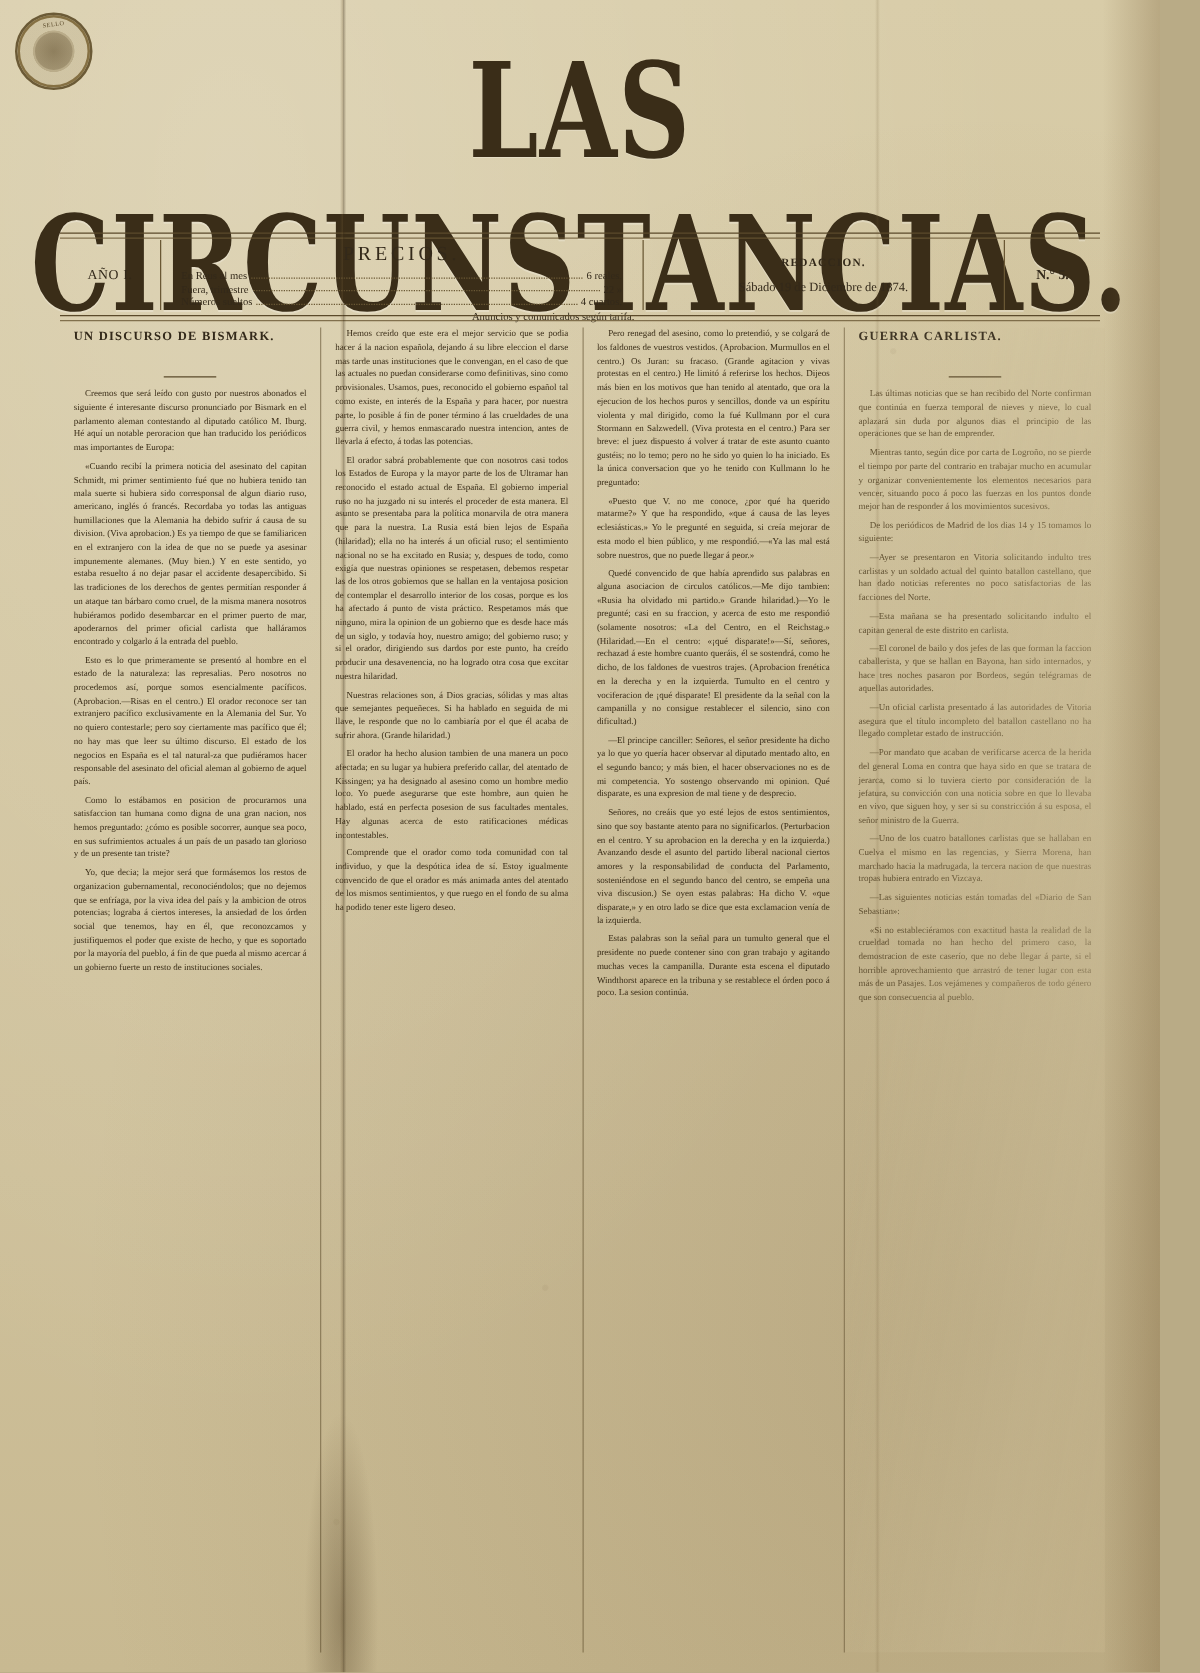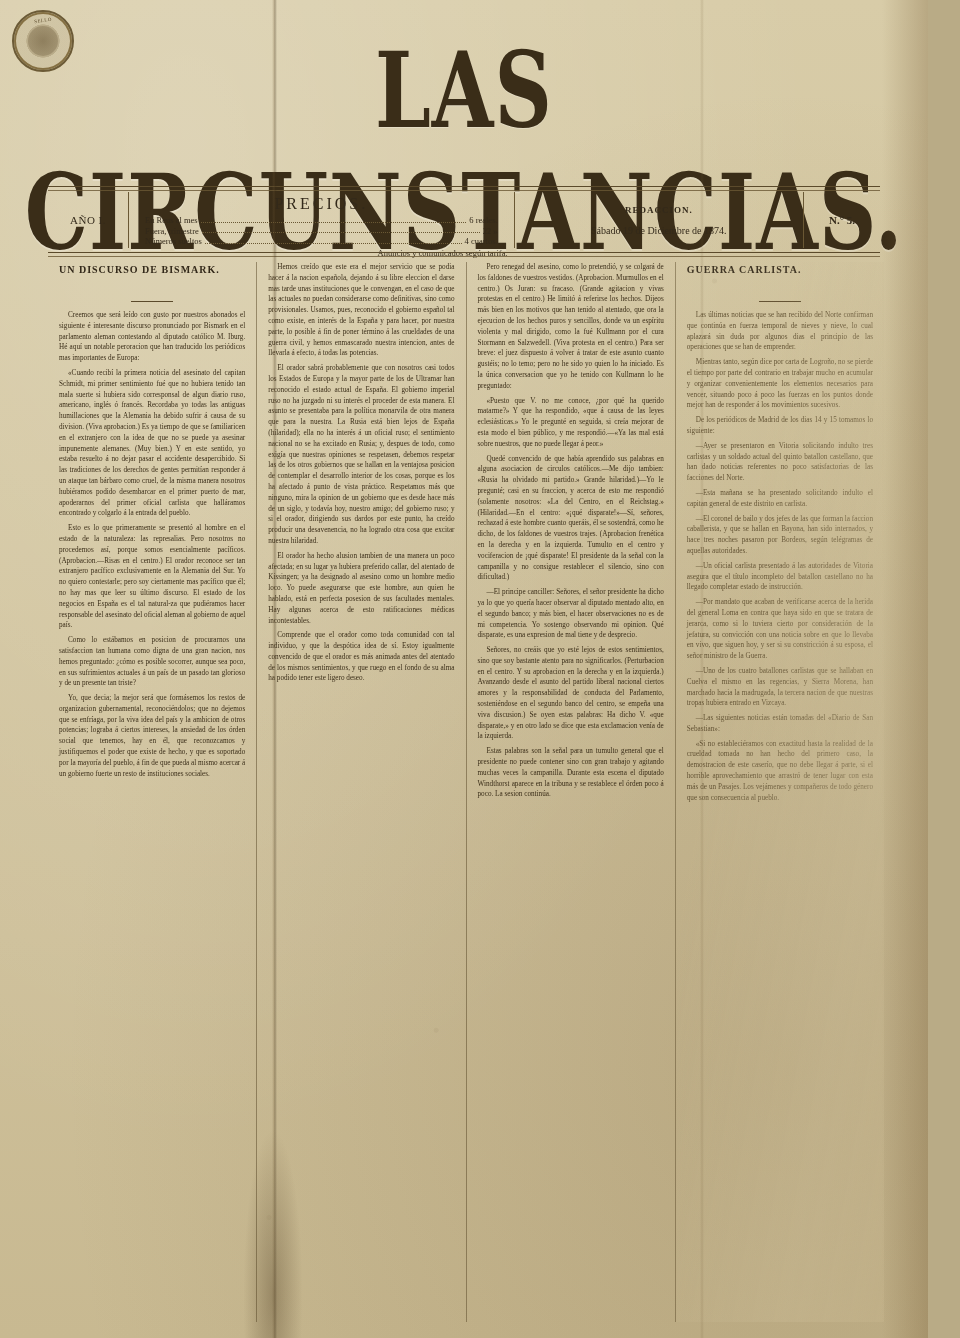--- a/index.html
+++ b/index.html
@@ -280,20 +280,21 @@
       <p>Creemos que será leído con gusto por nuestros abonados el siguiente é interesante discurso pronunciado por Bismark en el parlamento aleman contestando al diputado católico M. Iburg. Hé aquí un notable peroracion que han traducido los periódicos mas importantes de Europa:</p>
       <p>«Cuando recibí la primera noticia del asesinato del capitan Schmidt, mi primer sentimiento fué que no hubiera tenido tan mala suerte si hubiera sido corresponsal de algun diario ruso, americano, inglés ó francés. Recordaba yo todas las antiguas humillaciones que la Alemania ha debido sufrir á causa de su division. (Viva aprobacion.) Es ya tiempo de que se familiaricen en el extranjero con la idea de que no se puede ya asesinar impunemente alemanes. (Muy bien.) Y en este sentido, yo estaba resuelto á no dejar pasar el accidente desapercibido. Si las tradiciones de los derechos de gentes permitían responder á un ataque tan bárbaro como cruel, de la misma manera nosotros hubiéramos podido desembarcar en el primer puerto de mar, apoderarnos del primer oficial carlista que halláramos encontrado y colgarlo á la entrada del pueblo.</p>
       <p>Esto es lo que primeramente se presentó al hombre en el estado de la naturaleza: las represalias. Pero nosotros no procedemos así, porque somos esencialmente pacíficos. (Aprobacion.—Risas en el centro.) El orador reconoce ser tan extranjero pacífico exclusivamente en la Alemania del Sur. Yo no quiero contestarle; pero soy ciertamente mas pacífico que él; no hay mas que leer su último discurso. El estado de los negocios en España es el tal natural-za que pudiéramos hacer responsable del asesinato del oficial aleman al gobierno de aquel país.</p>
       <p>Como lo estábamos en posicion de procurarnos una satisfaccion tan humana como digna de una gran nacion, nos hemos preguntado: ¿cómo es posible socorrer, aunque sea poco, en sus sufrimientos actuales á un país de un pasado tan glorioso y de un presente tan triste?</p>
       <p>Yo, que decia; la mejor será que formásemos los restos de organizacion gubernamental, reconociéndolos; que no dejemos que se enfríaga, por la viva idea del país y la ambicion de otros potencias; lograba á ciertos intereses, la ansiedad de los órden social que tenemos, hay en él, que reconozcamos y justifiquemos el poder que existe de hecho, y que es soportado por la mayoría del pueblo, á fin de que pueda al mismo acercar á un gobierno fuerte un resto de instituciones sociales.</p>
     </div>
 
     <div class="col">
       <p>Hemos creído que este era el mejor servicio que se podia hacer á la nacion española, dejando á su libre eleccion el darse mas tarde unas instituciones que le convengan, en el caso de que las actuales no puedan considerarse como definitivas, sino como provisionales. Usamos, pues, reconocido el gobierno español tal como existe, en interés de la España y para hacer, por nuestra parte, lo posible á fin de poner término á las crueldades de una guerra civil, y hemos enmascarado nuestra intencion, antes de llevarla á efecto, á todas las potencias.</p>
       <p>El orador sabrá probablemente que con nosotros casi todos los Estados de Europa y la mayor parte de los de Ultramar han reconocido el estado actual de España. El gobierno imperial ruso no ha juzgado ni su interés el proceder de esta manera. El asunto se presentaba para la política monarvila de otra manera que para la nuestra. La Rusia está bien lejos de España (hilaridad); ella no ha interés á un oficial ruso; el sentimiento nacional no se ha excitado en Rusia; y, despues de todo, como exigía que nuestras opiniones se respetasen, debemos respetar las de los otros gobiernos que se hallan en la ventajosa posicion de contemplar el desarrollo interior de los cosas, porque es los ha afectado á punto de vista práctico. Respetamos más que ninguno, mira la opinion de un gobierno que es desde hace más de un siglo, y todavía hoy, nuestro amigo; del gobierno ruso; y si el orador, dirigiendo sus dardos por este punto, ha creído producir una desavenencia, no ha logrado otra cosa que excitar nuestra hilaridad.</p>
+      <p>Nuestras relaciones son, á Dios gracias, sólidas y mas altas que semejantes pequeñeces. Si ha hablado en seguida de mi llave, le responde que no lo cambiaría por el que él acaba de sufrir ahora. (Grande hilaridad.)</p>
       <p>El orador ha hecho alusion tambien de una manera un poco afectada; en su lugar ya hubiera preferido callar, del atentado de Kissingen; ya ha designado al asesino como un hombre medio loco. Yo puede asegurarse que este hombre, aun quien he hablado, está en perfecta posesion de sus facultades mentales. Hay algunas acerca de esto ratificaciones médicas incontestables.</p>
       <p>Comprende que el orador como toda comunidad con tal individuo, y que la despótica idea de sí. Estoy igualmente convencido de que el orador es más animada antes del atentado de los mismos sentimientos, y que ruego en el fondo de su alma ha podido tener este ligero deseo.</p>
     </div>
 
     <div class="col">
       <p>Pero renegad del asesino, como lo pretendió, y se colgará de los faldones de vuestros vestidos. (Aprobacion. Murmullos en el centro.) Os Juran: su fracaso. (Grande agitacion y vivas protestas en el centro.) He limitó á referirse los hechos. Dijeos más bien en los motivos que han tenido al atentado, que ora la ejecucion de los hechos puros y sencillos, donde va un espíritu violenta y mal dirigido, como la fué Kullmann por el cura Stormann en Salzwedell. (Viva protesta en el centro.) Para ser breve: el juez dispuesto á volver á tratar de este asunto cuanto gustéis; no lo temo; pero no he sido yo quien lo ha iniciado. Es la única conversacion que yo he tenido con Kullmann lo he preguntado:</p>
       <p>«Puesto que V. no me conoce, ¿por qué ha querido matarme?» Y que ha respondido, «que á causa de las leyes eclesiásticas.» Yo le pregunté en seguida, si creía mejorar de esta modo el bien público, y me respondió.—«Ya las mal está sobre nuestros, que no puede llegar á peor.»</p>
       <p>Quedé convencido de que había aprendido sus palabras en alguna asociacion de circulos católicos.—Me dijo tambien: «Rusia ha olvidado mi partido.» Grande hilaridad.)—Yo le pregunté; casi en su fraccion, y acerca de esto me respondió (solamente nosotros: «La del Centro, en el Reichstag.» (Hilaridad.—En el centro: «¡qué disparate!»—Sí, señores, rechazad á este hombre cuanto queráis, él se sostendrá, como he dicho, de los faldones de vuestros trajes. (Aprobacion frenética en la derecha y en la izquierda. Tumulto en el centro y vociferacion de ¡qué disparate! El presidente da la señal con la campanilla y no consigue restablecer el silencio, sino con dificultad.)</p>
       <p>—El principe canciller: Señores, el señor presidente ha dicho ya lo que yo quería hacer observar al diputado mentado alto, en el segundo banco; y más bien, el hacer observaciones no es de mi competencia. Yo sostengo observando mi opinion. Qué disparate, es una expresion de mal tiene y de desprecio.</p>
       <p>Señores, no creáis que yo esté lejos de estos sentimientos, sino que soy bastante atento para no significarlos. (Perturbacion en el centro. Y su aprobacion en la derecha y en la izquierda.) Avanzando desde el asunto del partido liberal nacional ciertos amores y la responsabilidad de conducta del Parlamento, sosteniéndose en el segundo banco del centro, se empeña una viva discusion.) Se oyen estas palabras: Ha dicho V. «que disparate,» y en otro lado se dice que esta exclamacion venía de la izquierda.</p>

